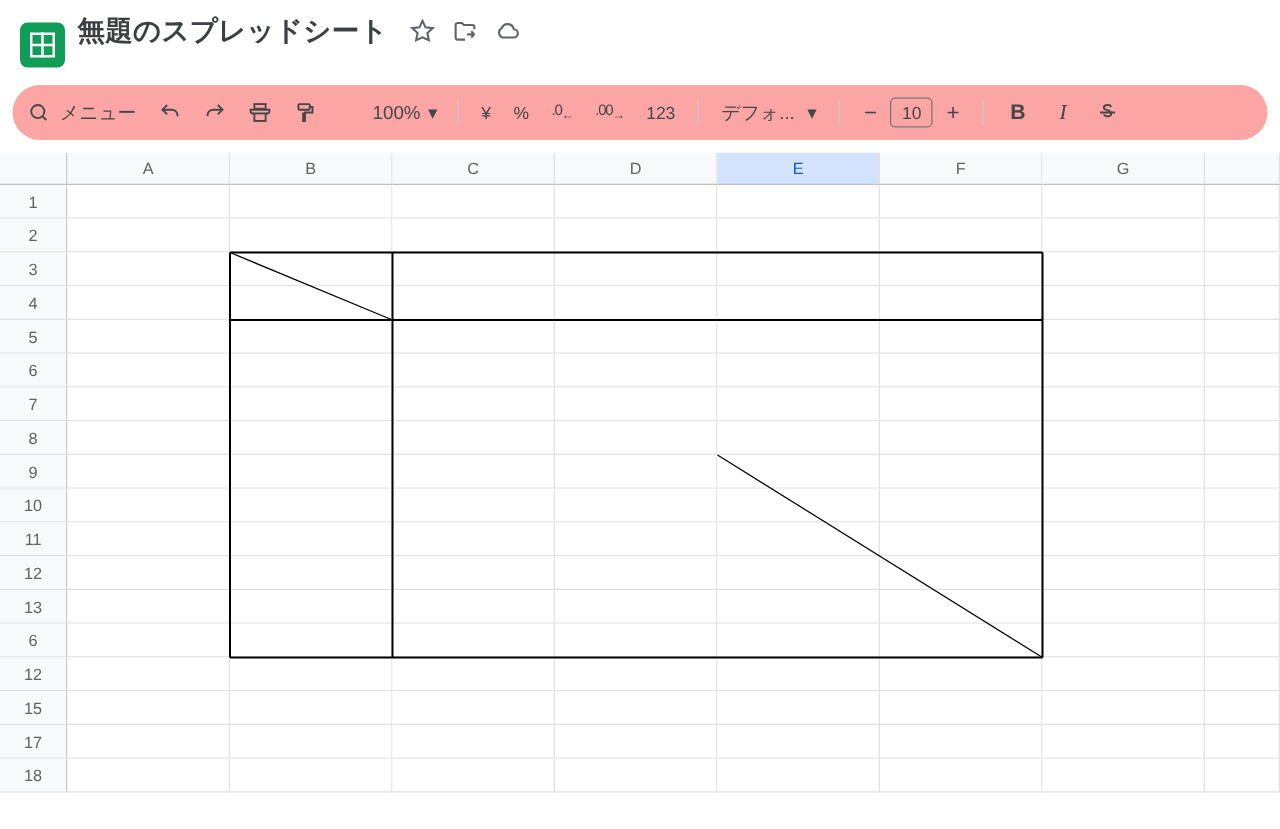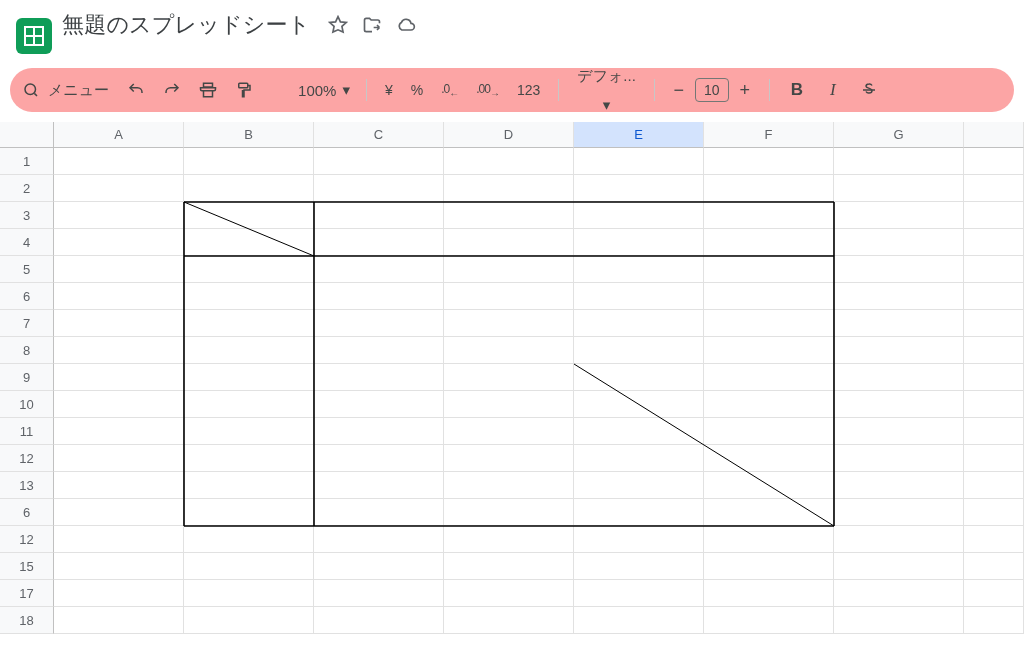--- a/index.html
+++ b/index.html
@@ -7,37 +7,37 @@
 
   
   .header { display: flex; align-items: flex-start; padding: 8px 10px 0 10px; }
   .logo-wrap { width: 48px; height: 56px; display: flex; align-items: center; justify-content: center; }
   .logo { width: 36px; height: 36px; background: #0f9d58; border-radius: 6px; position: relative; }
   .logo::before { content: ""; position: absolute; inset: 8px; border: 2px solid #fff; }
   .logo::after { content: ""; position: absolute; left: 8px; right: 8px; top: 50%; height: 2px; background: #fff; transform: translateY(-1px); }
   .logo span { position: absolute; top: 8px; bottom: 8px; left: 50%; width: 2px; background: #fff; transform: translateX(-1px); }
   .title-block { display: flex; flex-direction: column; }
   .title-row { display: flex; align-items: center; gap: 14px; }
-  .doc-title { font-size: 22px; color: #3c4043; letter-spacing: 0.2px; padding: 2px 4px; }
+  .doc-title { font-size: 22px; color: #3c4043; letter-spacing: 0.2px; padding: 2px 4px; font-weight: bold; }
   .title-icon { color: #5f6368; display: inline-flex; }
   .menu-bar { display: flex; gap: 18px; padding: 6px 4px 8px 4px; font-size: 15px; color: #202124; }
   .menu-item { cursor: default; }
 
   
   .toolbar-wrap { padding: 4px 10px 10px 10px; }
   .toolbar { height: 44px; background: #fca5a5; border-radius: 22px; display: flex; align-items: center; padding: 0 12px; gap: 6px; color: #444746; }
   .tb { width: 30px; height: 30px; border-radius: 4px; display: inline-flex; align-items: center; justify-content: center; color: #444746; }
   .tb svg { width: 18px; height: 18px; }
   .search { display: flex; align-items: center; gap: 8px; color: #444746; font-size: 15px; padding-right: 6px; }
   .sep { width: 1px; height: 22px; background: #c7c7c7; margin: 0 6px; }
   .zoom { display: flex; align-items: center; gap: 6px; font-size: 15px; color: #444746; padding: 0 4px; margin-left: 29px; }
   .zoom .arrow { color: #444746; }
   .yen, .pct, .dec1, .dec2, .n123 { font-size: 14px; color: #444746; padding: 0 6px; }
   .dec1, .dec2 { font-size: 12px; letter-spacing: -1px; }
-  .font-dd { display: flex; align-items: center; gap: 10px; font-size: 15px; color: #444746; padding: 0 6px; flex-direction: column; }
+  .font-dd { display: flex; align-items: center; gap: 10px; font-size: 15px; color: #444746; padding: 0 6px; }
   .size-group { display: flex; align-items: center; gap: 4px; }
   .size-box { width: 34px; height: 24px; border: 1px solid #747775; border-radius: 4px; display: flex; align-items: center; justify-content: center; font-size: 14px; color: #444746; }
   .pm { width: 24px; height: 24px; display: inline-flex; align-items: center; justify-content: center; color: #444746; font-size: 18px; }
   .bold { font-weight: 700; font-size: 17px; color: #444746; }
   .ital { font-style: italic; font-family: Georgia, serif; font-size: 17px; color: #444746; }
 
   
   .grid-area { position: relative; width: 100%; height: calc(663px - 140px); overflow: hidden; }
   .corner { position: absolute; left: 0; top: 0; width: 54px; height: 26px; background: #f8f9fa; border-right: 1px solid #c0c0c0; border-bottom: 1px solid #c0c0c0; }
   .col-headers { position: absolute; left: 54px; top: 0; height: 26px; display: flex; }

